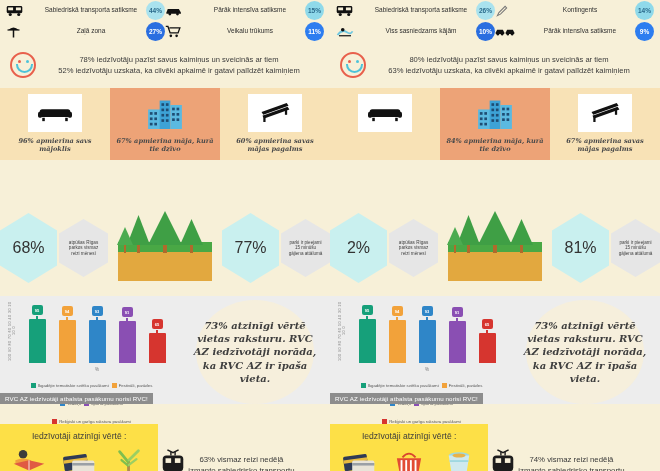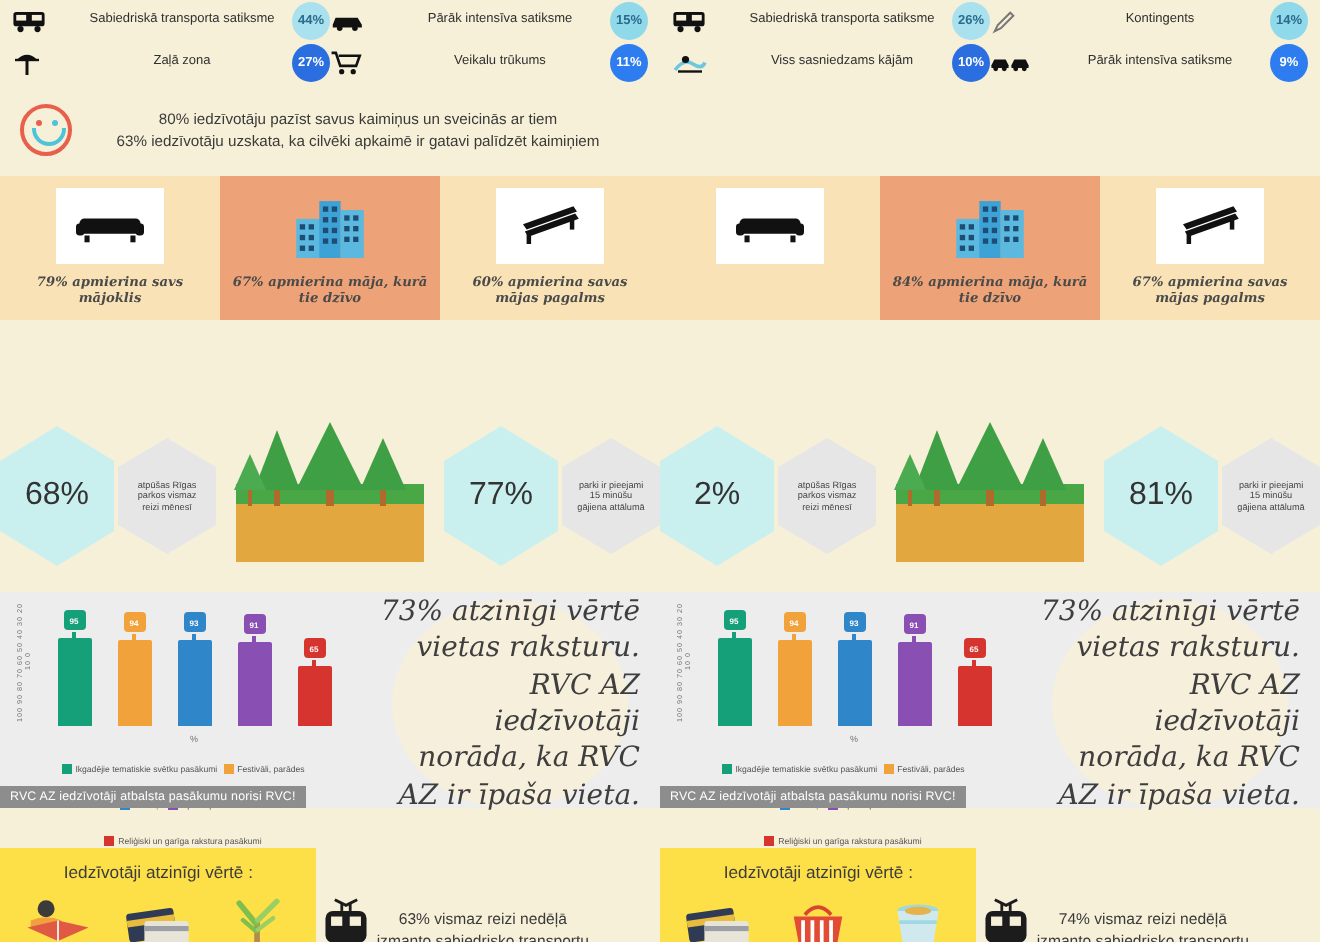--- a/index.html
+++ b/index.html
@@ -83,22 +83,22 @@
         justify-content:center;font-size:4px;color:#fff;font-weight:bold;margin-bottom:1px;}
   .vstem{width:1.5px;height:3px;}
   .xunit{position:absolute;left:0;top:64px;width:150px;text-align:center;
          font-size:4.5px;color:#777;}
   .legend{position:absolute;left:6px;top:74px;width:174px;text-align:center;}
   .lgitem{display:inline-flex;align-items:center;margin:0 3px 1px 0;font-size:4.3px;color:#555;}
   .sw{width:5px;height:5px;margin-right:2px;display:inline-block;}
   .chart-right{width:150px;display:flex;align-items:center;justify-content:center;position:relative;}
   .blob{position:absolute;width:118px;height:104px;border-radius:50%;background:#f6efdc;
         left:16px;top:0;}
-  .quote{position:relative;font-family:"DejaVu Serif", serif;font-style:italic;font-weight:normal;
-         font-size:14px;line-height:1.32;color:#3e3e3e;text-align:right;width:130px;}
+  .quote{position:relative;font-family:"DejaVu Serif", serif;font-style:italic;font-weight:bold;
+         font-size:10px;line-height:1.32;color:#3e3e3e;text-align:center;width:130px;}
   .ribbon{position:absolute;left:0;bottom:0px;background:#8d8d8d;color:#fff;
           font-size:6.2px;padding:2px 5px;letter-spacing:.1px;white-space:nowrap;}
 
   
   .band-bot{height:107px;display:flex;background:#f7f0d8;}
   .bot-col{width:330px;display:flex;position:relative;}
   .friendly{width:163px;background:#fde047;box-sizing:border-box;padding:7px 4px 0 4px;
             position:relative;margin-top:20px;}
   .friendly h4{margin:0;text-align:center;font-size:8.6px;font-weight:normal;color:#3c3c3c;}
   .fr-icons{display:flex;justify-content:space-around;margin-top:5px;}
@@ -231,39 +231,48 @@
       </div>
     </div>
   </div>
 
   <div class="band-neigh">
     <div class="neigh">
       <span class="smiley">
           <i></i>
         </span>
       <span class="neigh-txt">
+        <span>78% iedzīvotāju pazīst savus kaimiņus un sveicinās ar tiem</span><br>
+        <span>52% iedzīvotāju uzskata, ka cilvēki apkaimē ir gatavi palīdzēt kaimiņiem</span>
+      </span>
+    </div>
+    <div class="neigh">
+      <span class="smiley">
+          <i></i>
+        </span>
+      <span class="neigh-txt">
         <span>80% iedzīvotāju pazīst savus kaimiņus un sveicinās ar tiem</span><br>
         <span>63% iedzīvotāju uzskata, ka cilvēki apkaimē ir gatavi palīdzēt kaimiņiem</span>
       </span>
     </div>
   </div>
 
   <div class="band-house">
 
     <div class="h-cell bg-a">
       <div class="h-plate">
         <svg class="sofa" viewBox="0 0 40 20">
             <rect x="2" y="5" width="36" height="9" rx="3" fill="#111"></rect>
             <rect x="0" y="8" width="5" height="7" rx="2" fill="#111"></rect>
             <rect x="35" y="8" width="5" height="7" rx="2" fill="#111"></rect>
             <rect x="5" y="15" width="3" height="4" fill="#111"></rect>
             <rect x="32" y="15" width="3" height="4" fill="#111"></rect>
           </svg>
       </div>
-      <div class="h-cap">79% apmierina savs mājoklis</div>
+      <div class="h-cap">96% apmierina savs mājoklis</div>
     </div>
     <div class="h-cell bg-b">
       <div class="h-plate noplate">
         <svg class="bldg" viewBox="0 0 40 36">
           <rect x="1" y="14" width="14" height="22" fill="#5bb9e0"></rect>
             <rect x="14" y="4" width="12" height="32" fill="#3da2d6"></rect>
             <rect x="26" y="9" width="13" height="27" fill="#5bb9e0"></rect>
           <g fill="#1e4c73">
             <rect x="3" y="17" width="3" height="3"></rect>
               <rect x="8" y="17" width="3" height="3"></rect>

